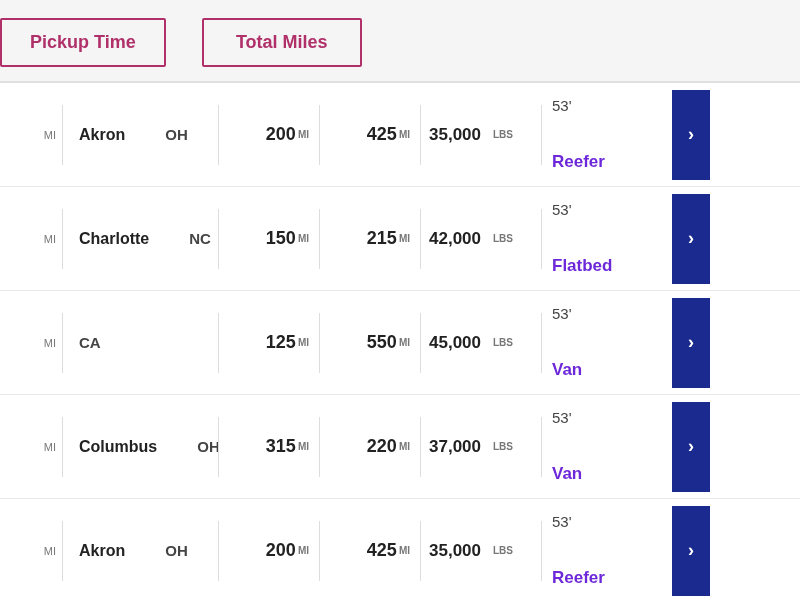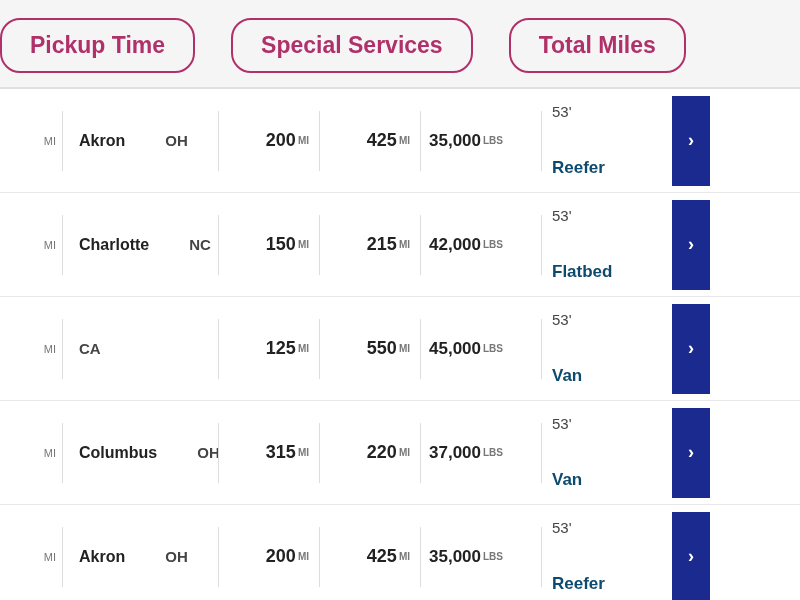--- a/index.html
+++ b/index.html
@@ -16,24 +16,24 @@
       display: flex;
       align-items: center;
       background: #f5f5f5;
       padding: 18px 0 0 0;
       border-bottom: 2px solid #e0e0e0;
       overflow: hidden;
     }
 
     .tab-btn {
       border: 2px solid #b0306a;
-      border-radius: 20px;
+      border-radius: 2px;
       background: transparent;
       color: #b0306a;
-      font-size: 23px;
+      font-size: 18px;
       font-weight: 600;
       padding: 12px 28px;
       cursor: pointer;
       margin: 0 18px 14px 18px;
       white-space: nowrap;
       min-width: 160px;
       text-align: center;
     }
 
     .tab-btn:first-child {
@@ -139,21 +139,21 @@
     .cell-weight .val {
       font-size: 17px;
       font-weight: 700;
       color: #222;
     }
 
     .cell-weight .unit {
       font-size: 10px;
       font-weight: 600;
       color: #777;
-      margin-left: 2px;
+      margin-left: 12px;
       text-transform: uppercase;
       text-align: right;
     }
 
     .cell-trailer {
       width: 130px;
       flex-direction: column;
       align-items: flex-start;
       padding-left: 10px;
       gap: 38px;
@@ -161,21 +161,21 @@
 
     .trailer-size {
       font-size: 15px;
       font-weight: 500;
       color: #444;
     }
 
     .trailer-type {
       font-size: 17px;
       font-weight: 700;
-      color: #0c4a6e;
+      color: #6d28d9;
     }
 
     .cell-action {
       width: 38px;
       height: 90px;
       background: #1a2a8e;
       display: flex;
       align-items: center;
       justify-content: center;
       cursor: pointer;
@@ -186,21 +186,20 @@
       color: #fff;
       font-size: 18px;
       font-weight: 700;
     }
   </style>
 </head>
 <body>
 
 <div class="header-tabs">
   <button class="tab-btn">Pickup Time</button>
-  <button class="tab-btn">Special Services</button>
   <button class="tab-btn">Total Miles</button>
 </div>
 
 <div class="table-container" id="table-rows">
 <div class="table-row">
     <div class="cell cell-mi-left">
       <span class="val"></span>
       <span class="unit">MI</span>
     </div>
     <div class="divider"></div>

